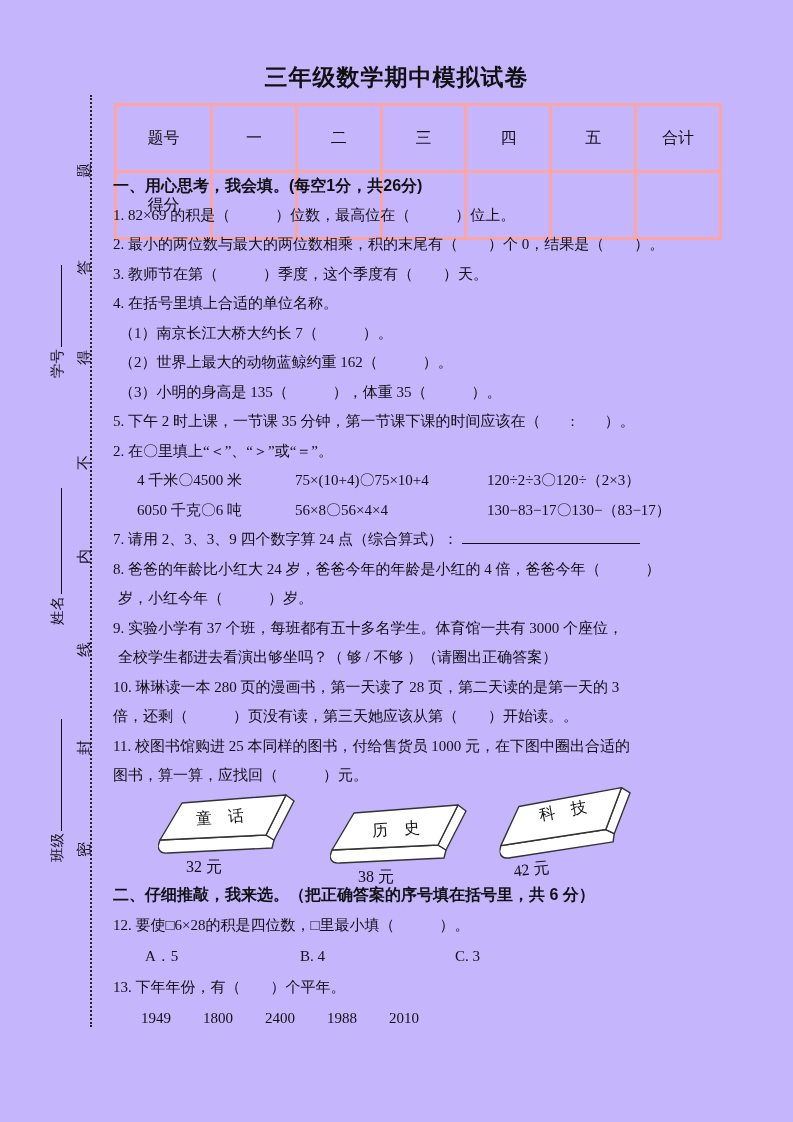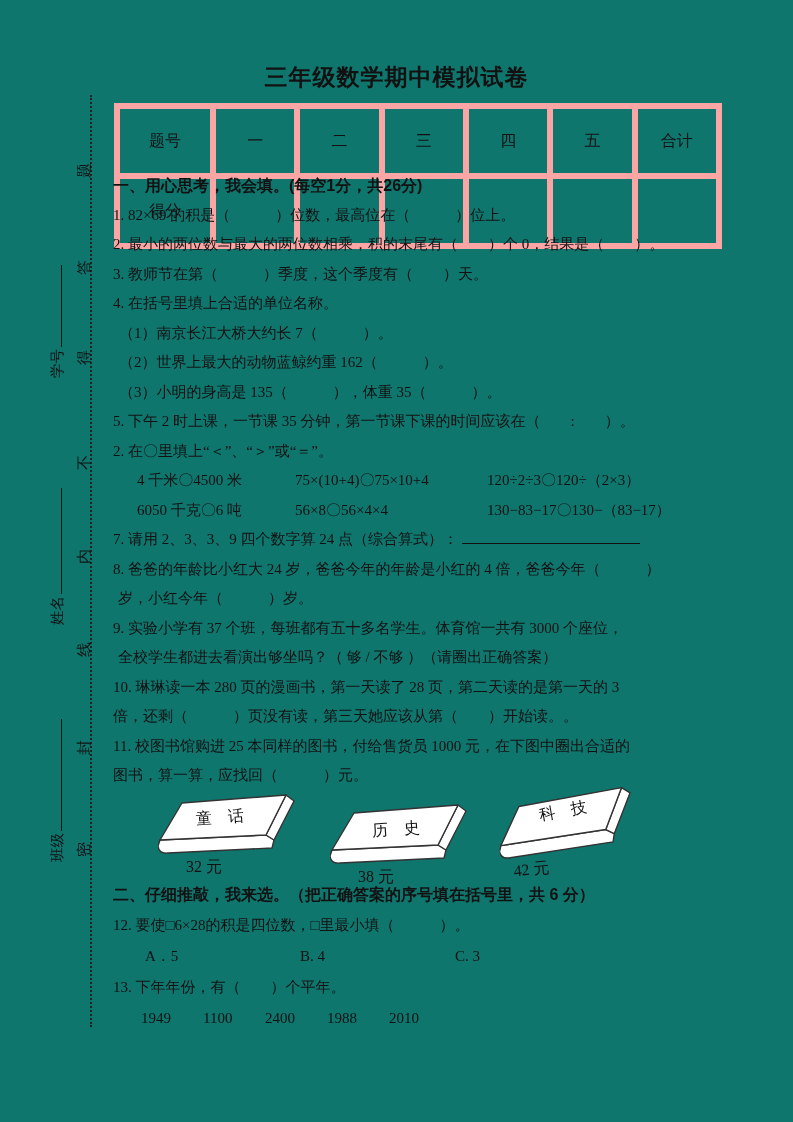--- a/index.html
+++ b/index.html
@@ -1,39 +1,39 @@
 <!DOCTYPE html>
 <html><head>
 <meta charset="utf-8">
 <style>
   html, body { margin: 0; padding: 0; background: #e8e8e8; }
   .page {
     position: relative;
     width: 793px; height: 1122px;
-    background: #0f766e;
+    background: #c4b5fd;
     overflow: hidden;
     font-family: "Liberation Serif", serif;
     color: #111;
   }
   
   .title {
     position: absolute; top: 62px; left: 0; width: 100%;
     text-align: center;
     font-family: "Liberation Sans", sans-serif;
     font-weight: bold; font-size: 23px; letter-spacing: 1px;
   }
   
   table.score-table {
     position: absolute; left: 114px; top: 103px;
     width: 608px; border-collapse: collapse;
     border: 2px solid #111;
     table-layout: fixed;
   }
   table.score-table td {
-    border: 6px solid #fca5a5;
+    border: 3px solid #fca5a5;
     height: 32px; text-align: center;
     font-size: 16px; padding: 16px;
   }
   table.score-table td.lbl { text-align: center; }
   
   .seal-line {
     position: absolute; left: 90px; top: 95px; height: 932px; width: 0;
     border-left: 2px dotted #222;
   }
   .seal-char {
@@ -208,18 +208,18 @@
     </div>
 
     <div class="s2">
       <div class="ln hd">二、仔细推敲，我来选。（把正确答案的序号填在括号里，共 6 分）</div>
       <div class="ln">12. 要使□6×28的积是四位数，□里最小填（　　　）。</div>
       <div class="ln opts">
         <span>A．5</span><span>B. 4</span><span>C. 3</span>
       </div>
       <div class="ln">13. 下年年份，有（　　）个平年。</div>
       <div class="ln years">
-        <span>1949</span><span>1100</span><span>2400</span><span>1988</span><span>2010</span>
+        <span>1949</span><span>1800</span><span>2400</span><span>1988</span><span>2010</span>
       </div>
     </div>
   </div>
 
 </div>
 
 </body></html>

